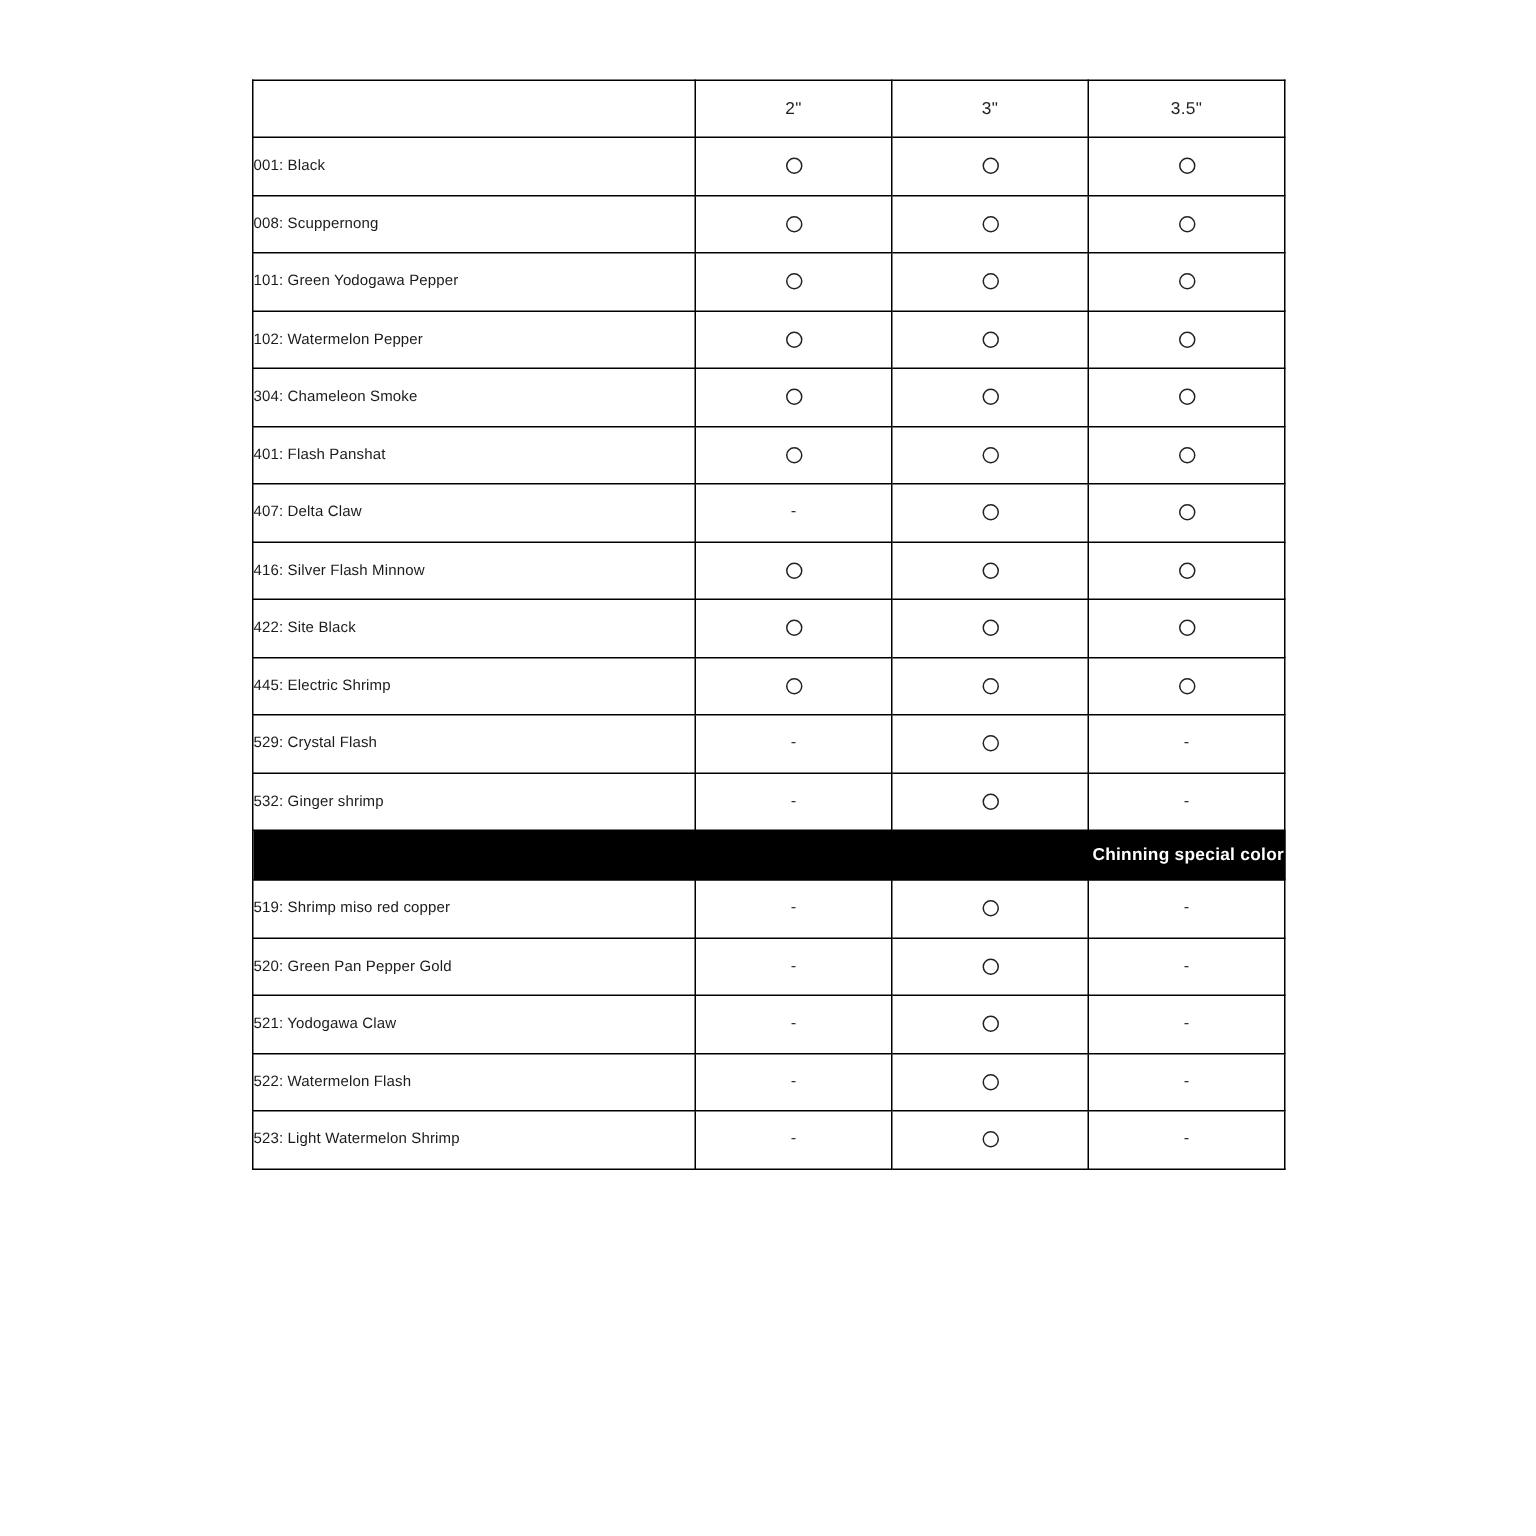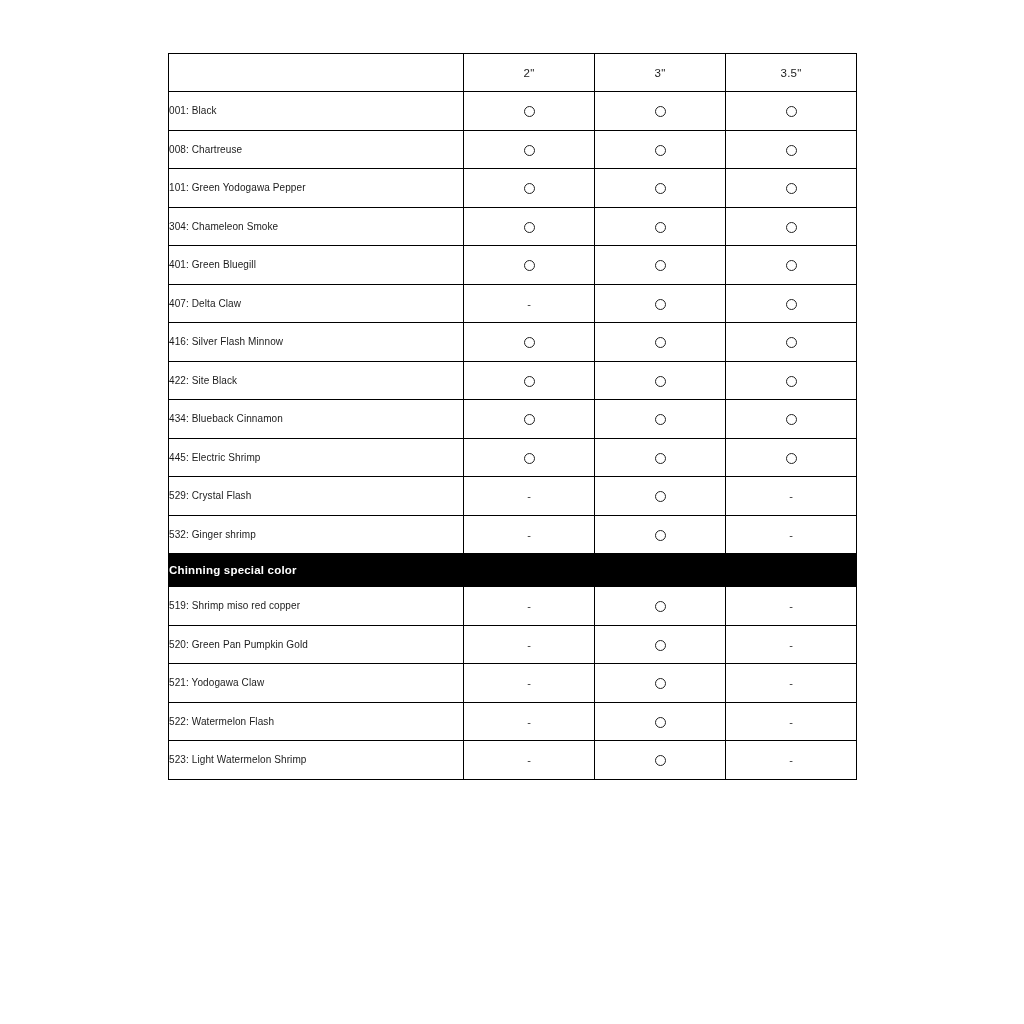--- a/index.html
+++ b/index.html
@@ -73,21 +73,21 @@
     display: inline-block;
     font-size: 11px;
     line-height: 9px;
     vertical-align: middle;
     color: #333;
   }
   tr.section-row td {
     background: #000000;
     color: #ffffff;
     height: 32px;
-    text-align: left;
+    text-align: right;
     font-size: 11.5px;
     font-weight: bold;
     letter-spacing: .2px;
     border-color: #000000;
   }
   
   tr.section-row td.section-left {
     border-left: 1px solid #000;
   }
 </style>
@@ -109,63 +109,63 @@
         <td class="size-head">3"</td>
         <td class="size-head">3.5"</td>
       </tr>
     <tr class="data-row">
           <td class="name-cell">001: Black</td>
           <td class="mark-cell"><span class="circ"></span></td>
           <td class="mark-cell"><span class="circ"></span></td>
           <td class="mark-cell"><span class="circ"></span></td>
         </tr>
         <tr class="data-row">
-          <td class="name-cell">008: Chartreuse</td>
+          <td class="name-cell">008: Scuppernong</td>
           <td class="mark-cell"><span class="circ"></span></td>
           <td class="mark-cell"><span class="circ"></span></td>
           <td class="mark-cell"><span class="circ"></span></td>
         </tr>
         <tr class="data-row">
           <td class="name-cell">101: Green Yodogawa Pepper</td>
           <td class="mark-cell"><span class="circ"></span></td>
           <td class="mark-cell"><span class="circ"></span></td>
           <td class="mark-cell"><span class="circ"></span></td>
         </tr>
         <tr class="data-row">
+          <td class="name-cell">102: Watermelon Pepper</td>
+          <td class="mark-cell"><span class="circ"></span></td>
+          <td class="mark-cell"><span class="circ"></span></td>
+          <td class="mark-cell"><span class="circ"></span></td>
+        </tr>
+        <tr class="data-row">
           <td class="name-cell">304: Chameleon Smoke</td>
           <td class="mark-cell"><span class="circ"></span></td>
           <td class="mark-cell"><span class="circ"></span></td>
           <td class="mark-cell"><span class="circ"></span></td>
         </tr>
         <tr class="data-row">
-          <td class="name-cell">401: Green Bluegill</td>
+          <td class="name-cell">401: Flash Panshat</td>
           <td class="mark-cell"><span class="circ"></span></td>
           <td class="mark-cell"><span class="circ"></span></td>
           <td class="mark-cell"><span class="circ"></span></td>
         </tr>
         <tr class="data-row">
           <td class="name-cell">407: Delta Claw</td>
           <td class="mark-cell"><span class="dash">-</span></td>
           <td class="mark-cell"><span class="circ"></span></td>
           <td class="mark-cell"><span class="circ"></span></td>
         </tr>
         <tr class="data-row">
           <td class="name-cell">416: Silver Flash Minnow</td>
           <td class="mark-cell"><span class="circ"></span></td>
           <td class="mark-cell"><span class="circ"></span></td>
           <td class="mark-cell"><span class="circ"></span></td>
         </tr>
         <tr class="data-row">
           <td class="name-cell">422: Site Black</td>
-          <td class="mark-cell"><span class="circ"></span></td>
-          <td class="mark-cell"><span class="circ"></span></td>
-          <td class="mark-cell"><span class="circ"></span></td>
-        </tr>
-        <tr class="data-row">
-          <td class="name-cell">434: Blueback Cinnamon</td>
           <td class="mark-cell"><span class="circ"></span></td>
           <td class="mark-cell"><span class="circ"></span></td>
           <td class="mark-cell"><span class="circ"></span></td>
         </tr>
         <tr class="data-row">
           <td class="name-cell">445: Electric Shrimp</td>
           <td class="mark-cell"><span class="circ"></span></td>
           <td class="mark-cell"><span class="circ"></span></td>
           <td class="mark-cell"><span class="circ"></span></td>
         </tr>
@@ -184,21 +184,21 @@
         <tr class="section-row">
           <td class="section-left" colspan="4">Chinning special color</td>
         </tr>
         <tr class="data-row">
           <td class="name-cell">519: Shrimp miso red copper</td>
           <td class="mark-cell"><span class="dash">-</span></td>
           <td class="mark-cell"><span class="circ"></span></td>
           <td class="mark-cell"><span class="dash">-</span></td>
         </tr>
         <tr class="data-row">
-          <td class="name-cell">520: Green Pan Pumpkin Gold</td>
+          <td class="name-cell">520: Green Pan Pepper Gold</td>
           <td class="mark-cell"><span class="dash">-</span></td>
           <td class="mark-cell"><span class="circ"></span></td>
           <td class="mark-cell"><span class="dash">-</span></td>
         </tr>
         <tr class="data-row">
           <td class="name-cell">521: Yodogawa Claw</td>
           <td class="mark-cell"><span class="dash">-</span></td>
           <td class="mark-cell"><span class="circ"></span></td>
           <td class="mark-cell"><span class="dash">-</span></td>
         </tr>

